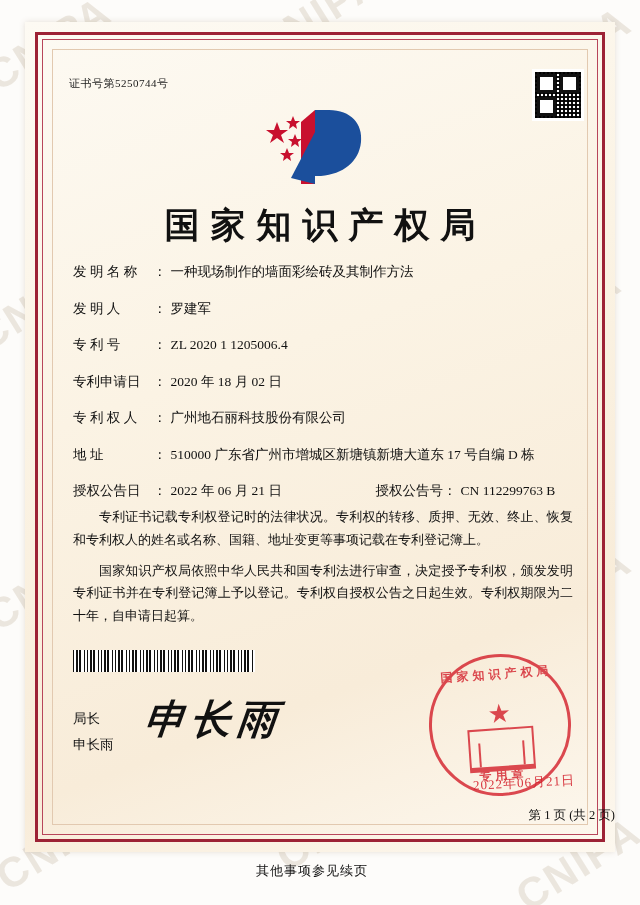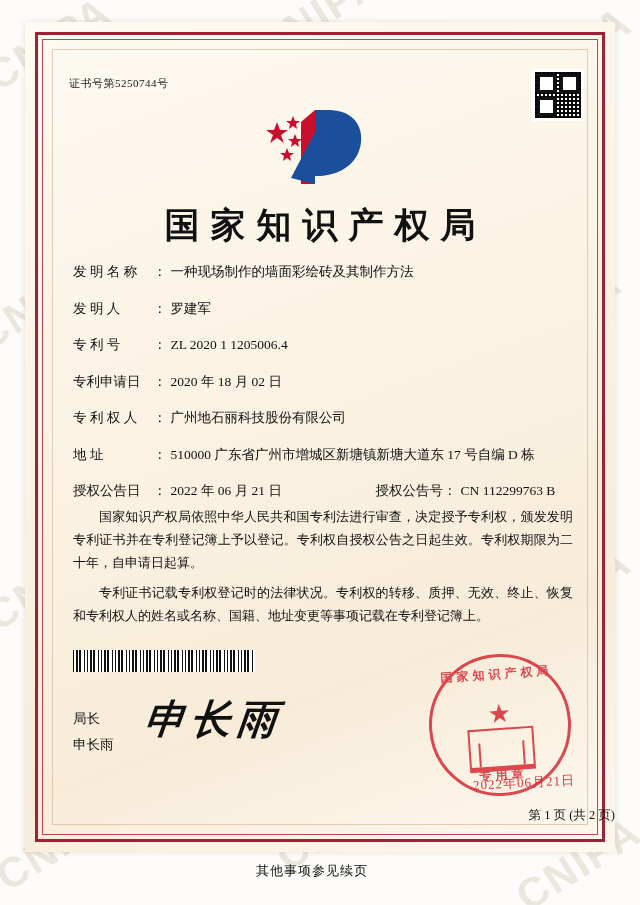--- a/index.html
+++ b/index.html
@@ -377,22 +377,22 @@
       <div class="field-value two-col">
         <span class="seg1">2022 年 06 月 21 日</span>
         <span class="seg2">
           <span class="inline-label">授权公告号：</span><span>CN 112299763 B</span>
         </span>
       </div>
     </div>
   </div>
 
   <div class="paragraphs">
+    <p>专利证书记载专利权登记时的法律状况。专利权的转移、质押、无效、终止、恢复和专利权人的姓名或名称、国籍、地址变更等事项记载在专利登记簿上。</p>
     <p>国家知识产权局依照中华人民共和国专利法进行审查，决定授予专利权，颁发发明专利证书并在专利登记簿上予以登记。专利权自授权公告之日起生效。专利权期限为二十年，自申请日起算。</p>
-    <p>专利证书记载专利权登记时的法律状况。专利权的转移、质押、无效、终止、恢复和专利权人的姓名或名称、国籍、地址变更等事项记载在专利登记簿上。</p>
   </div>
 
   <div class="barcode"></div>
 
   <div class="sig-block">
     <div>局长</div>
     <div>申长雨</div>
   </div>
   <div class="handwriting">申长雨</div>
 

